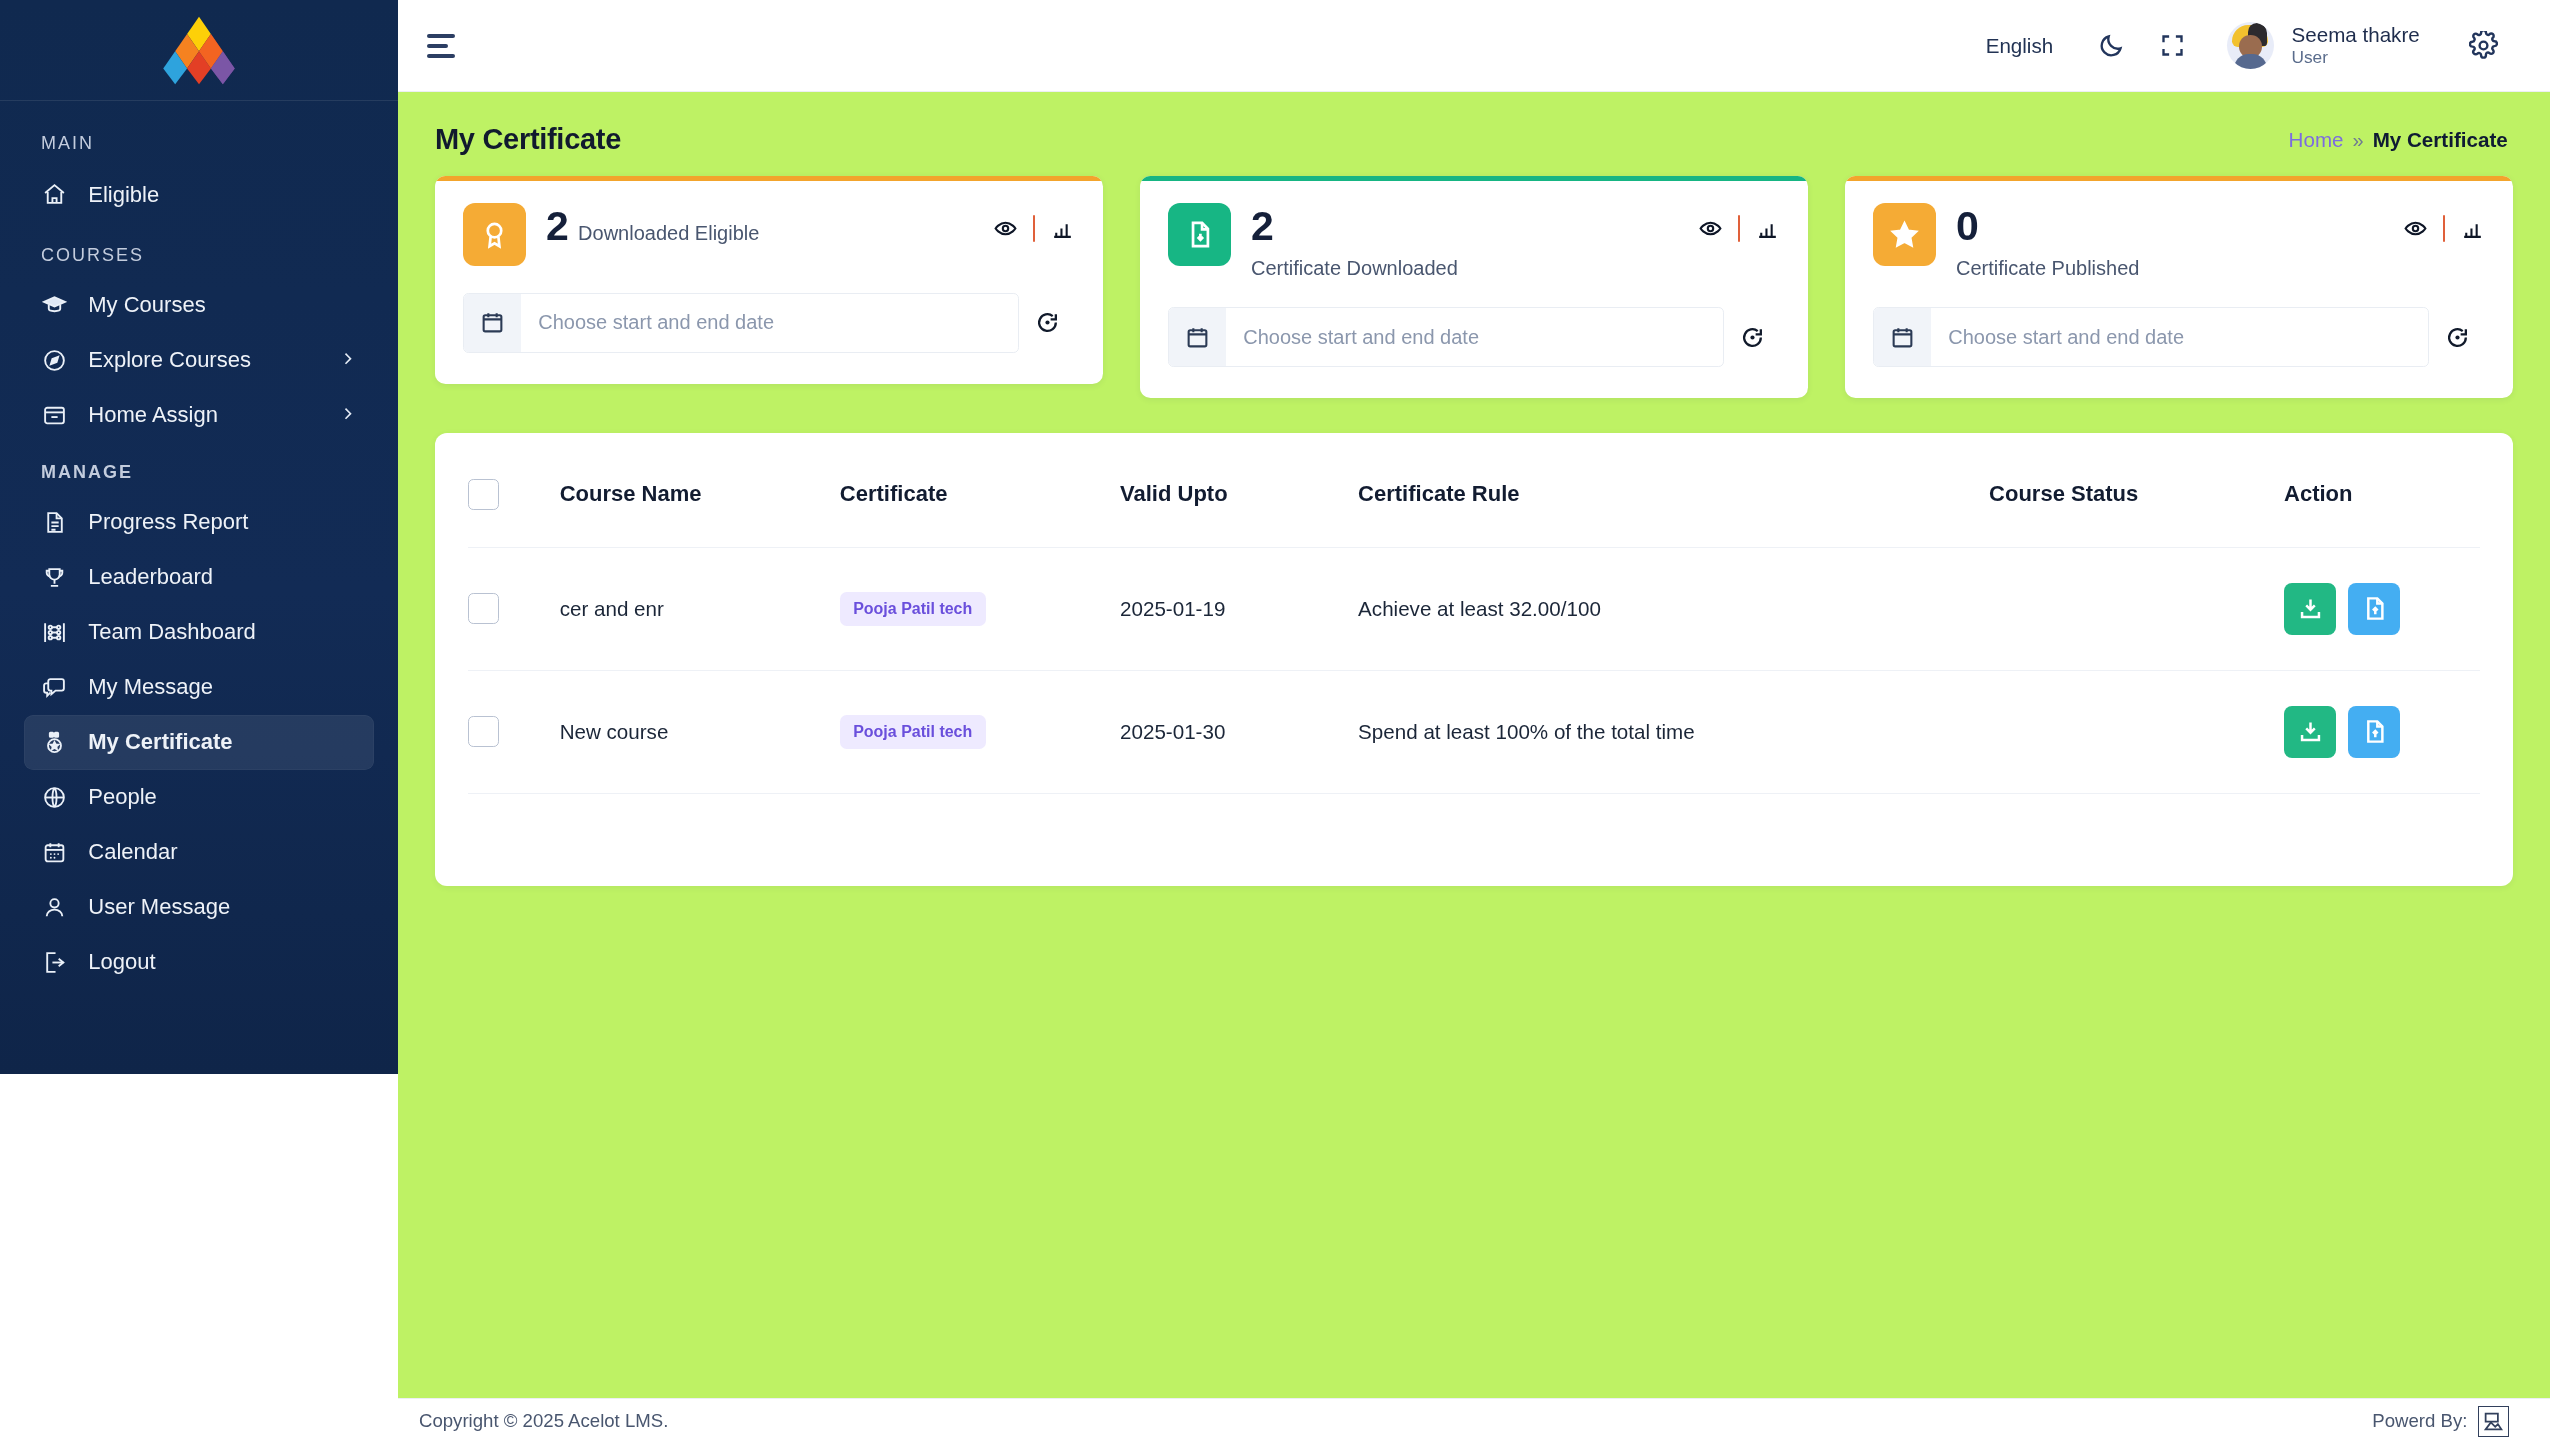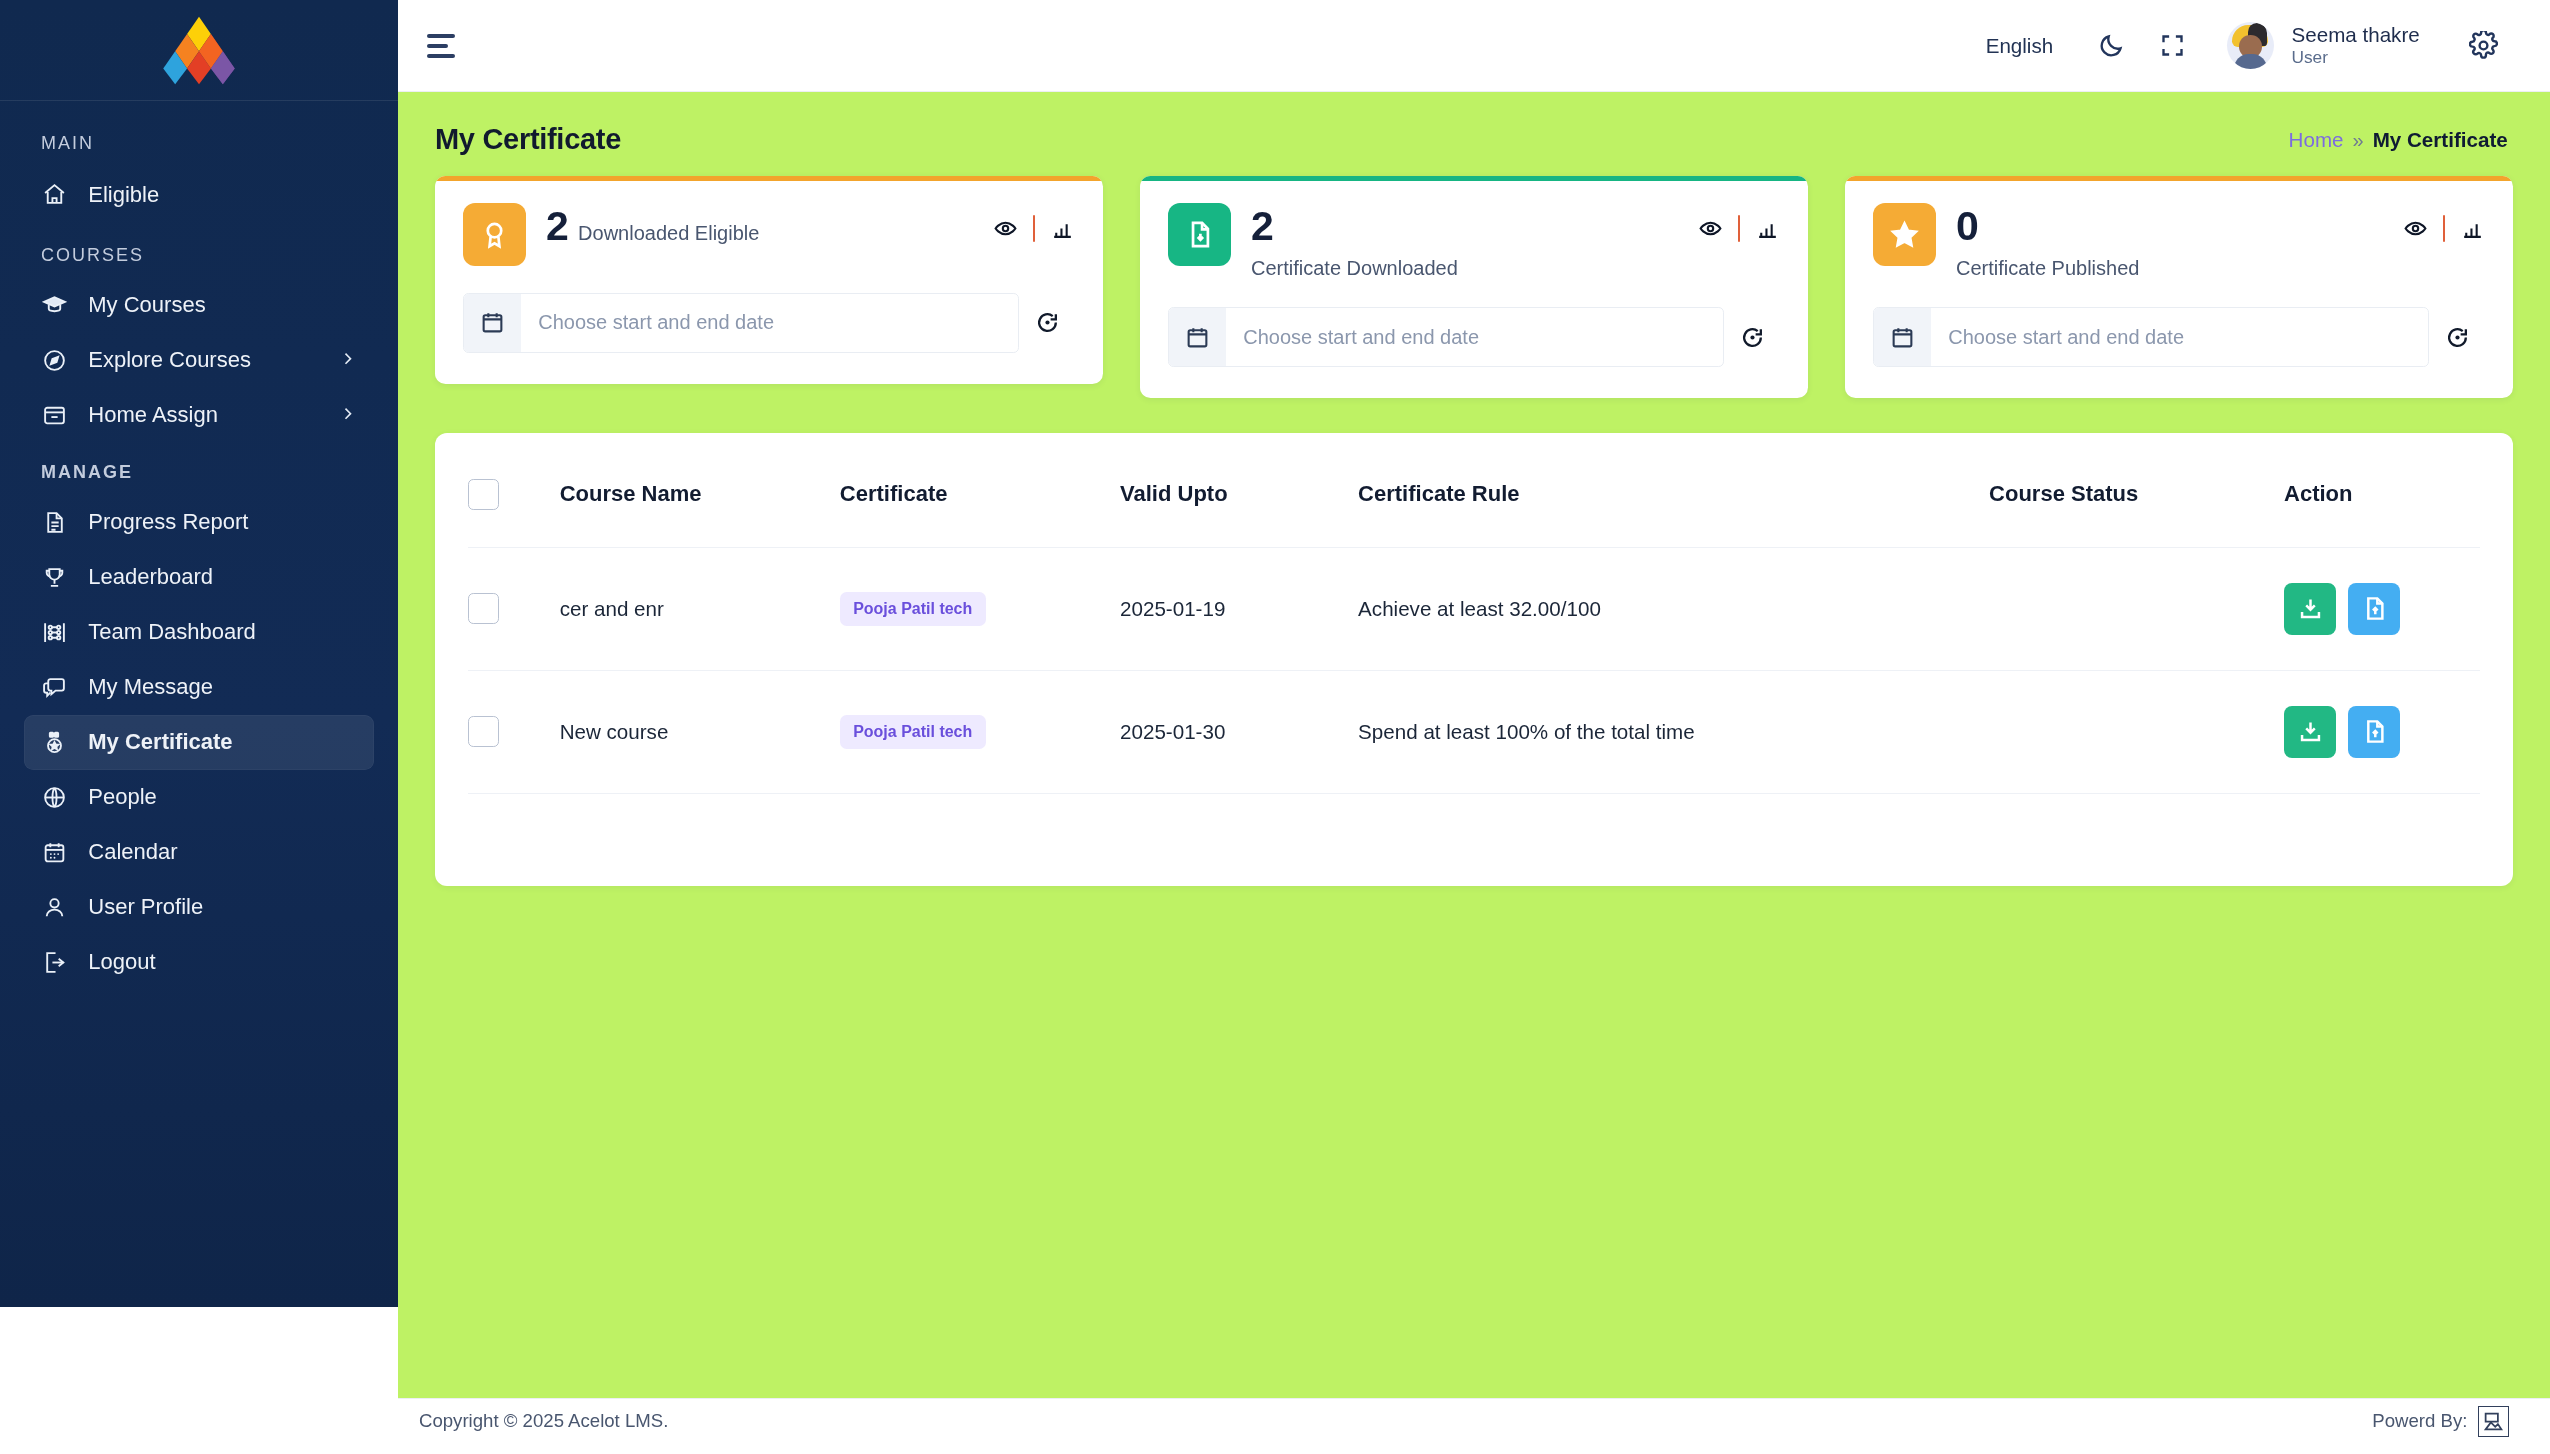--- a/index.html
+++ b/index.html
@@ -6,21 +6,21 @@
   html, body {
     width: 2550px; height: 1455px;
     font-family: "Liberation Sans", sans-serif;
     background: #ffffff;
     overflow: hidden;
   }
   .app { display: flex; width: 2550px; height: 1455px; position: relative; }
 
   
   .sidebar {
-    width: 398px; height: 1307px; flex: 0 0 398px;
+    width: 398px; height: 1074px; flex: 0 0 398px;
     background: #112a53;
     background: linear-gradient(180deg,#10294f 0%, #122b55 55%, #0f2549 100%);
     position: relative; overflow: hidden;
   }
   .logo-wrap {
     height: 101px; display: flex; align-items: center; justify-content: center;
     border-bottom: 0.7px solid rgba(255,255,255,0.09);
   }
   .logo-svg { width: 98px; height: 73px; display:block; }
 
@@ -361,21 +361,21 @@
       <span class="lbl">Calendar</span>
     </div>
 
     <div class="nav-item">
       <span class="ico">
         <svg viewBox="0 0 24 24">
             <circle cx="12" cy="8" r="4"></circle>
             <path d="M4.5 20.5c0-4 3.4-6.5 7.5-6.5s7.5 2.5 7.5 6.5"></path>
           </svg>
       </span>
-      <span class="lbl">User Profile</span>
+      <span class="lbl">User Message</span>
     </div>
 
     <div class="nav-item">
       <span class="ico">
         <svg viewBox="0 0 24 24">
             <path d="M13 3H5v18h8"></path>
             <path d="M16 8.5 20.5 12 16 15.5"></path>
             <path d="M10 12h10.5"></path>
           </svg>
       </span>

